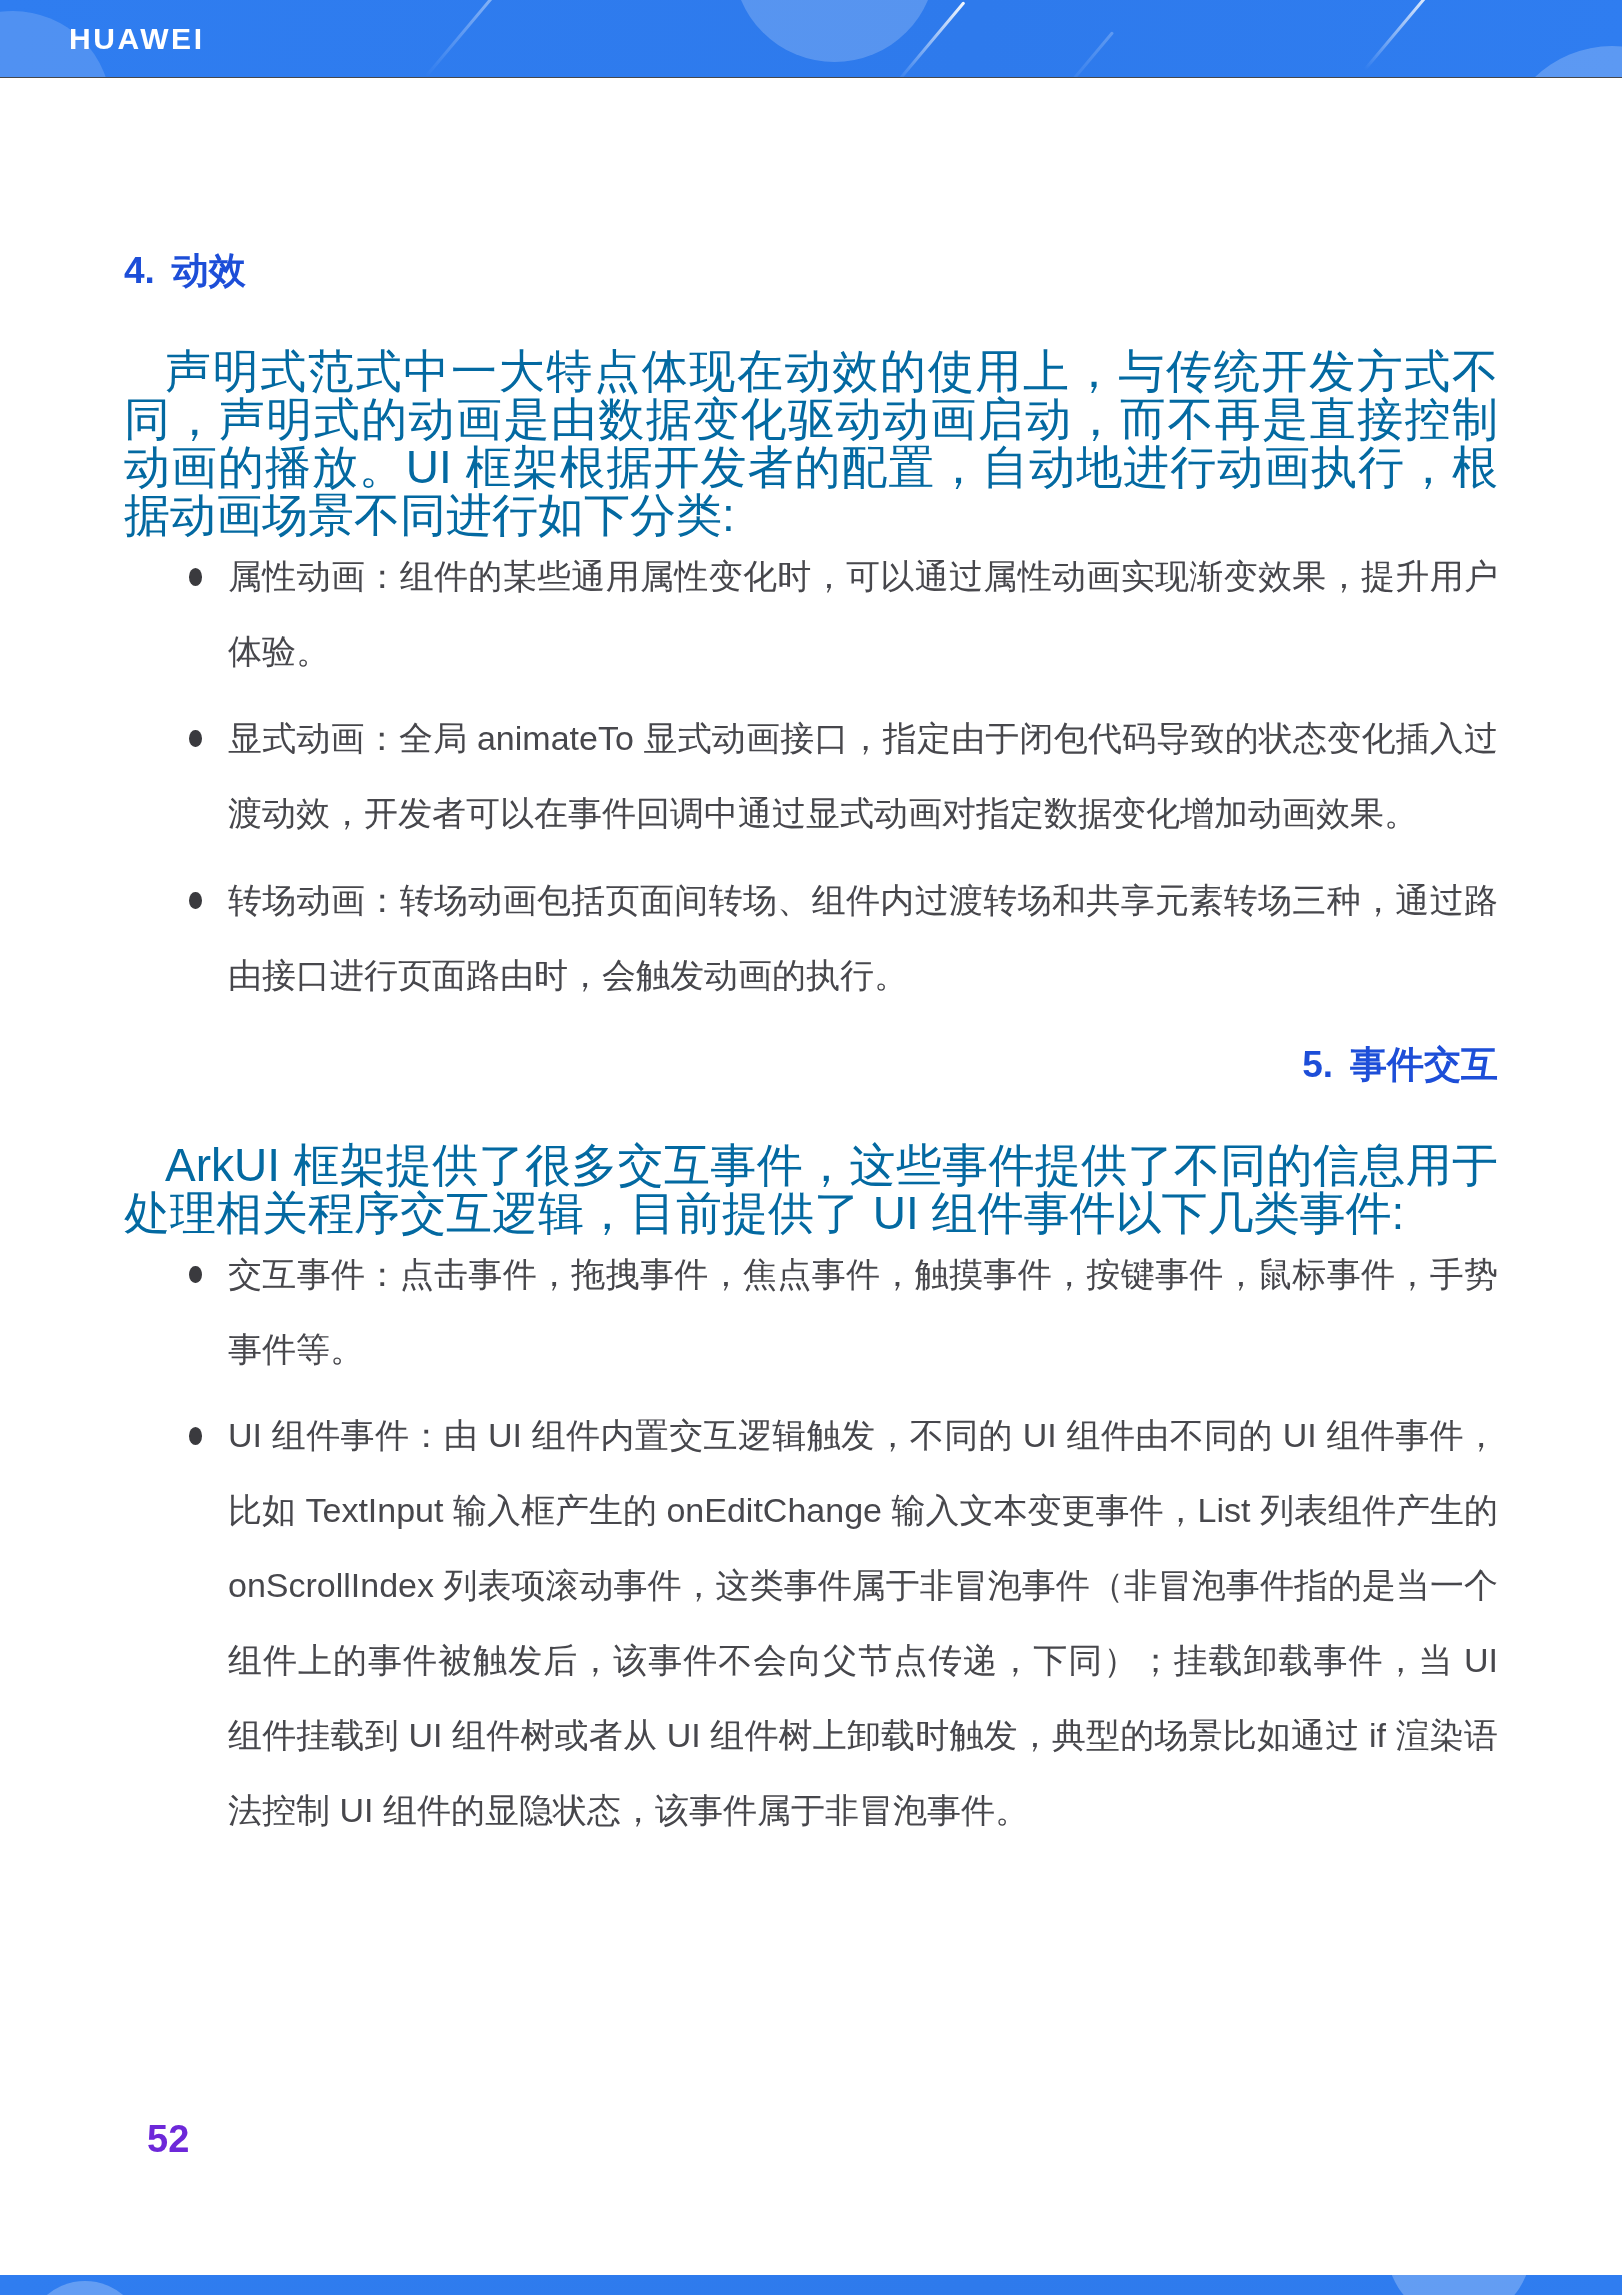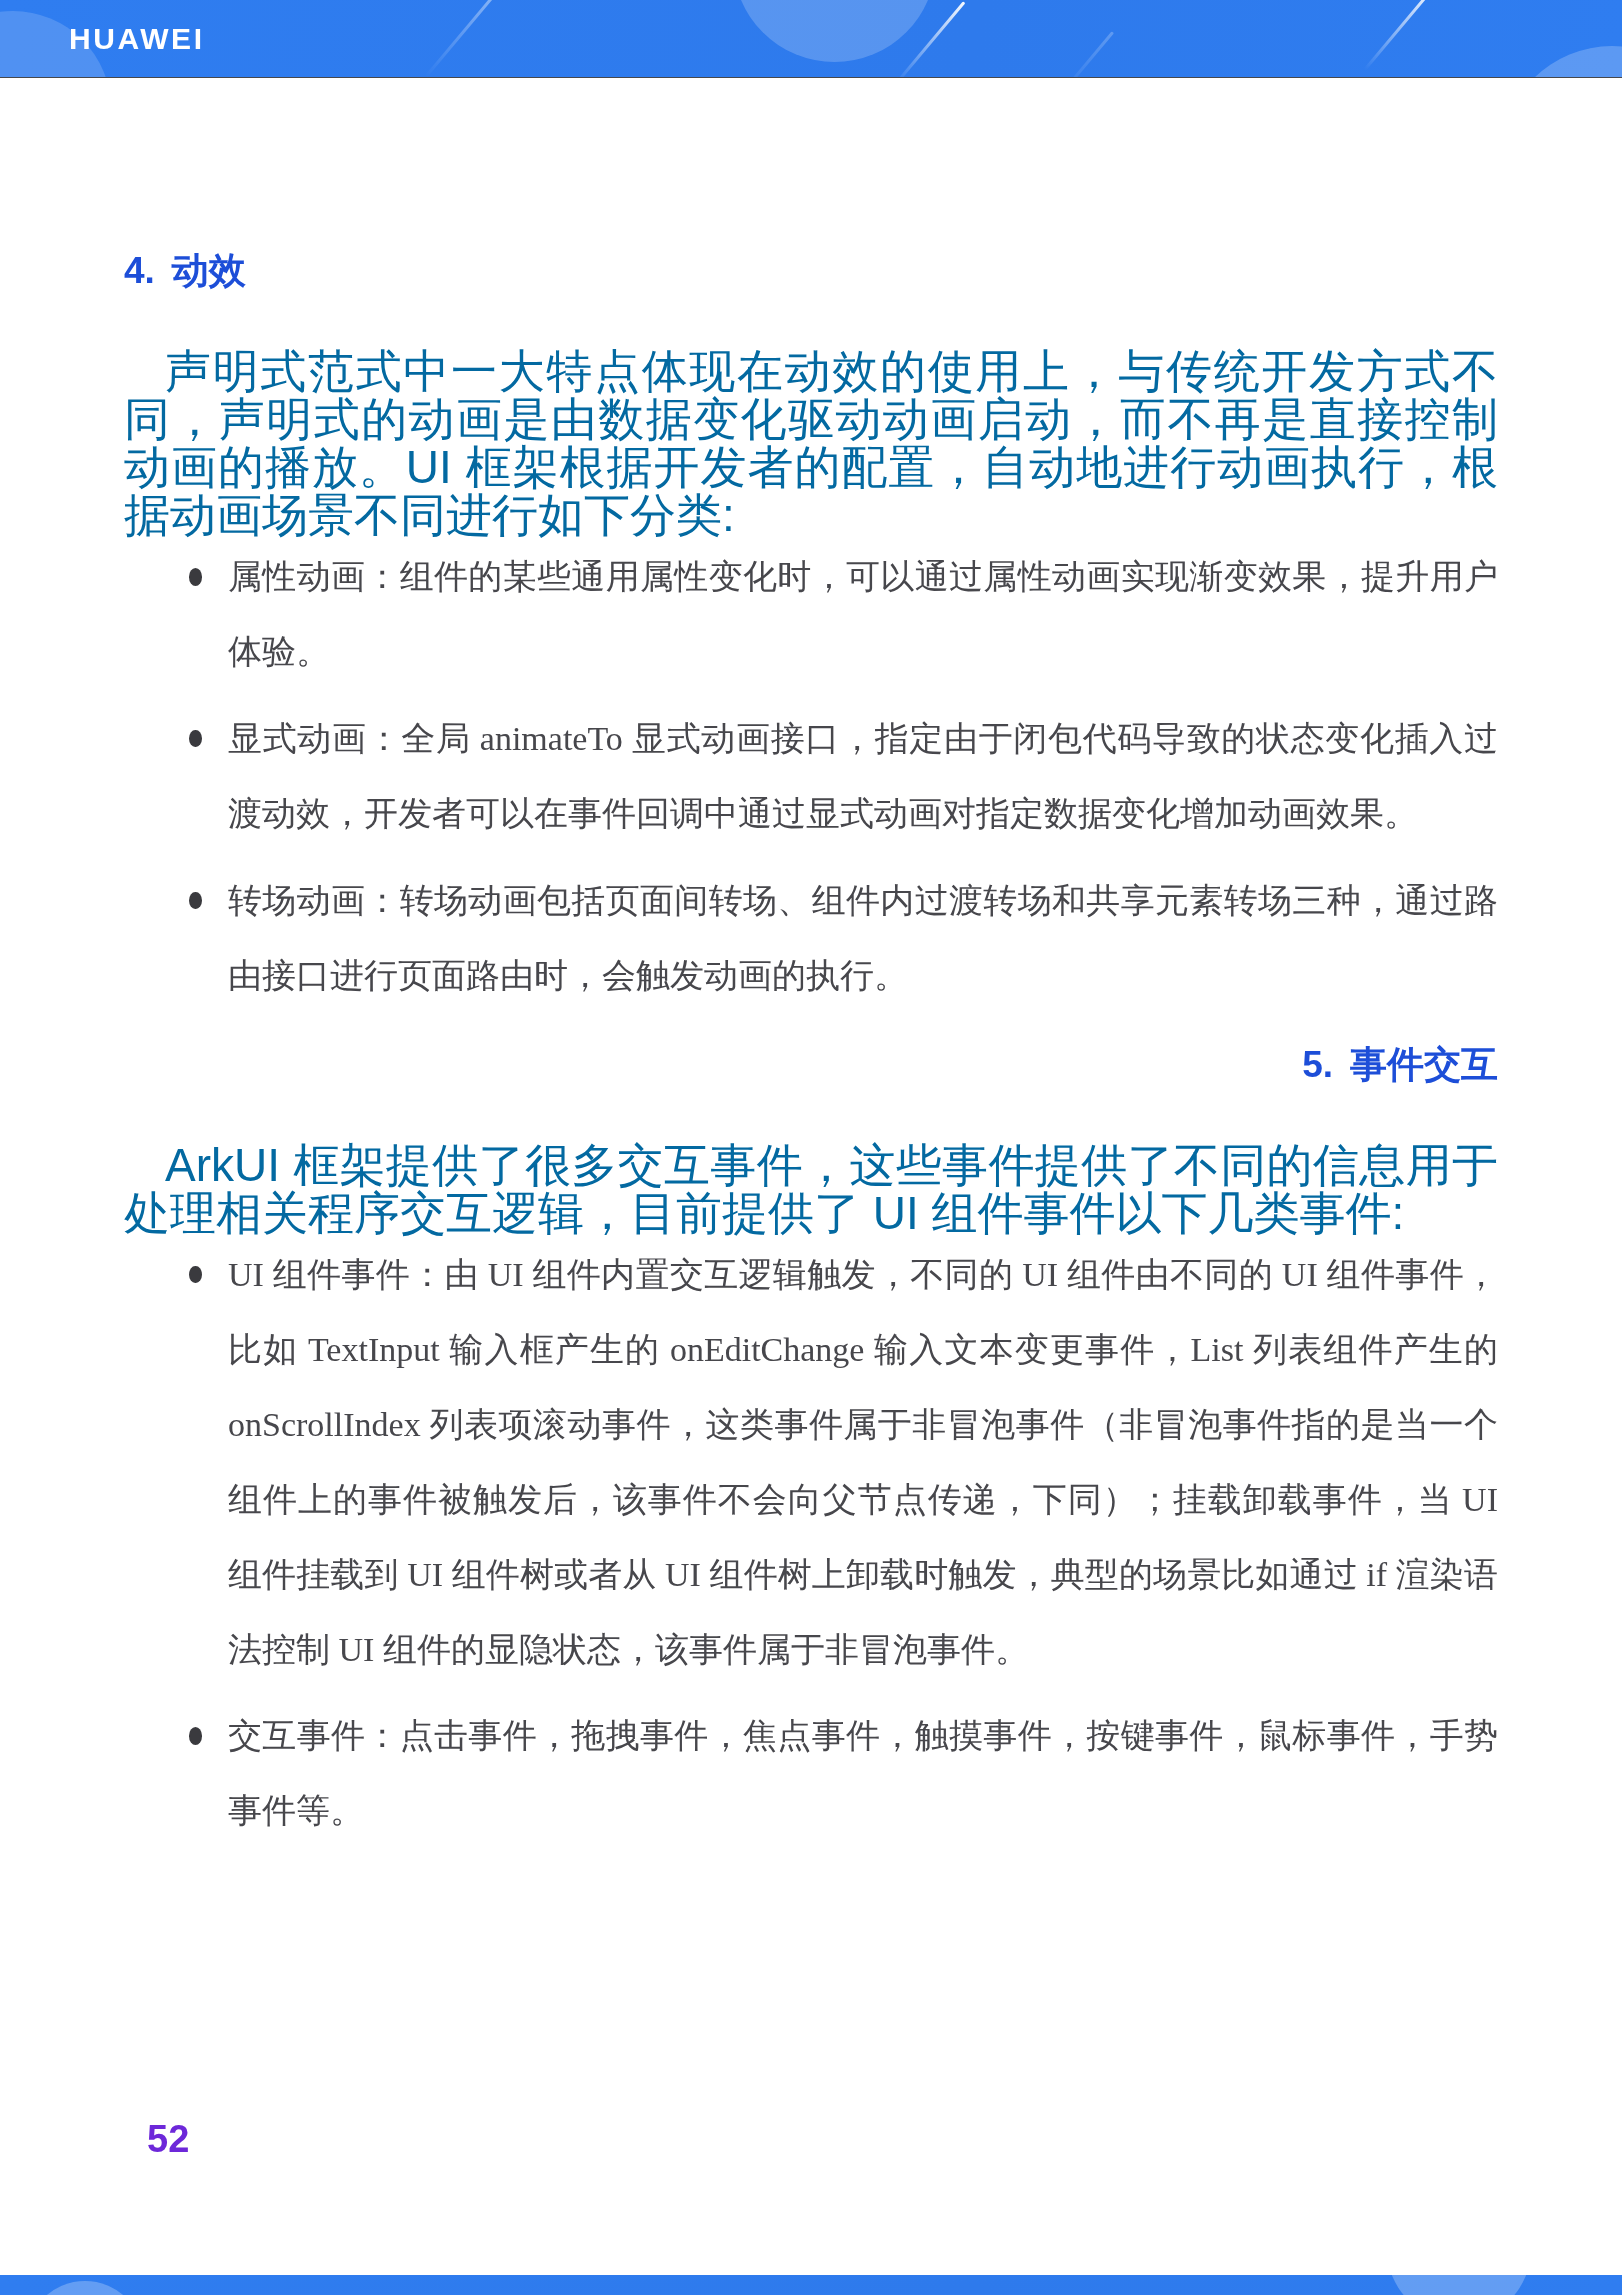--- a/index.html
+++ b/index.html
@@ -64,21 +64,21 @@
     text-align: justify; text-indent: 41px;
     color: #0369a1;
   }
   .bullets { margin: 0; padding: 0; }
   .bullet { display: flex; margin: 0 0 11.8px 0; }
   .dot {
     flex: none; width: 13px; height: 17.7px; border-radius: 50%;
     background: #3a3a3e; margin: 29px 26px 0 65px;
   }
   .bullet-text {
-    flex: 1; font-size: 34px; line-height: 75px; text-align: justify; color: #47474c; font-family: Liberation Serif, serif;
+    flex: 1; font-size: 34px; line-height: 75px; text-align: justify; color: #47474c;
   }
 
   .page-number {
     position: absolute; left: 147px; top: 2120px;
     font-size: 38px; font-weight: bold; color: #6d28d9; line-height: 38px;
   }
 </style>
 </head>
 <body>
 
@@ -116,25 +116,25 @@
       </div>
     </div>
 
     <div class="section-heading heading-2">
       <span class="h-num">5.</span><span>事件交互</span>
     </div>
     <p class="para">ArkUI 框架提供了很多交互事件，这些事件提供了不同的信息用于处理相关程序交互逻辑，目前提供了 UI 组件事件以下几类事件:</p>
     <div class="bullets">
       <div class="bullet">
         <span class="dot"></span>
-        <span class="bullet-text">UI 组件事件：由 UI 组件内置交互逻辑触发，不同的 UI 组件由不同的 UI 组件事件，比如 TextInput 输入框产生的 onEditChange 输入文本变更事件，List 列表组件产生的 onScrollIndex 列表项滚动事件，这类事件属于非冒泡事件（非冒泡事件指的是当一个组件上的事件被触发后，该事件不会向父节点传递，下同）；挂载卸载事件，当 UI 组件挂载到 UI 组件树或者从 UI 组件树上卸载时触发，典型的场景比如通过 if 渲染语法控制 UI 组件的显隐状态，该事件属于非冒泡事件。</span>
+        <span class="bullet-text">交互事件：点击事件，拖拽事件，焦点事件，触摸事件，按键事件，鼠标事件，手势事件等。</span>
       </div>
       <div class="bullet">
         <span class="dot"></span>
-        <span class="bullet-text">交互事件：点击事件，拖拽事件，焦点事件，触摸事件，按键事件，鼠标事件，手势事件等。</span>
+        <span class="bullet-text">UI 组件事件：由 UI 组件内置交互逻辑触发，不同的 UI 组件由不同的 UI 组件事件，比如 TextInput 输入框产生的 onEditChange 输入文本变更事件，List 列表组件产生的 onScrollIndex 列表项滚动事件，这类事件属于非冒泡事件（非冒泡事件指的是当一个组件上的事件被触发后，该事件不会向父节点传递，下同）；挂载卸载事件，当 UI 组件挂载到 UI 组件树或者从 UI 组件树上卸载时触发，典型的场景比如通过 if 渲染语法控制 UI 组件的显隐状态，该事件属于非冒泡事件。</span>
       </div>
     </div>
 
   </div>
 
   <div class="page-number">52</div>
 
   <div class="footer">
     <div class="fblob fblob-left"></div>
     <div class="fblob fblob-right"></div>

